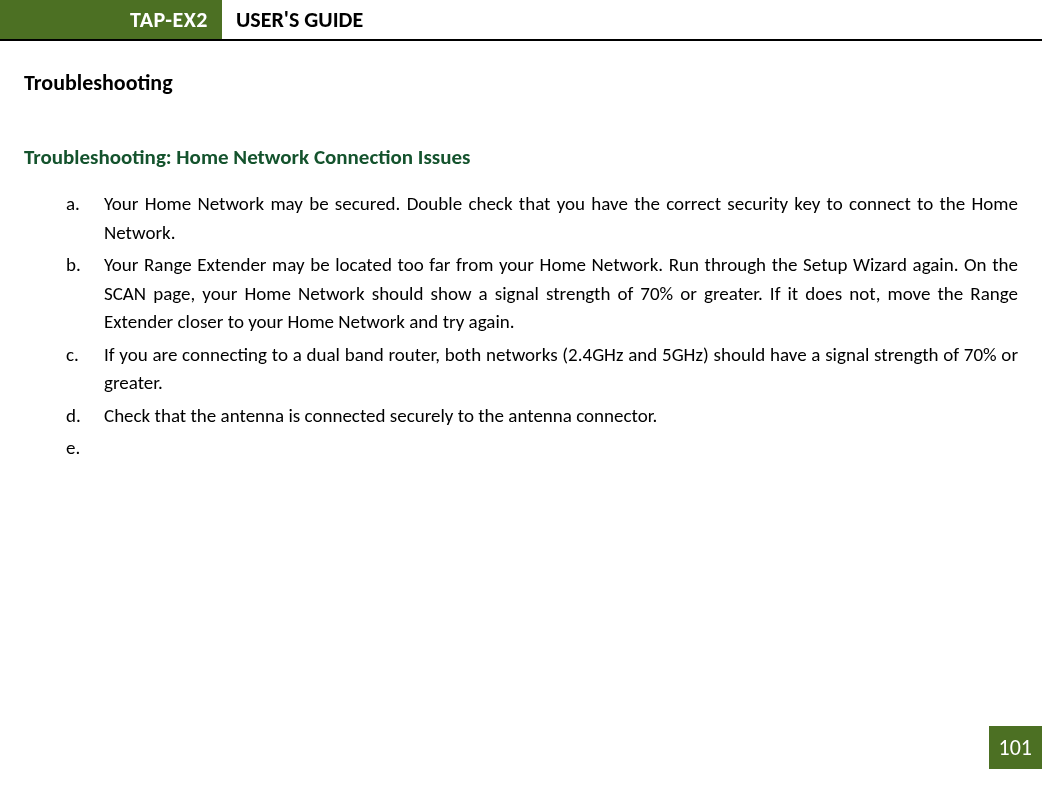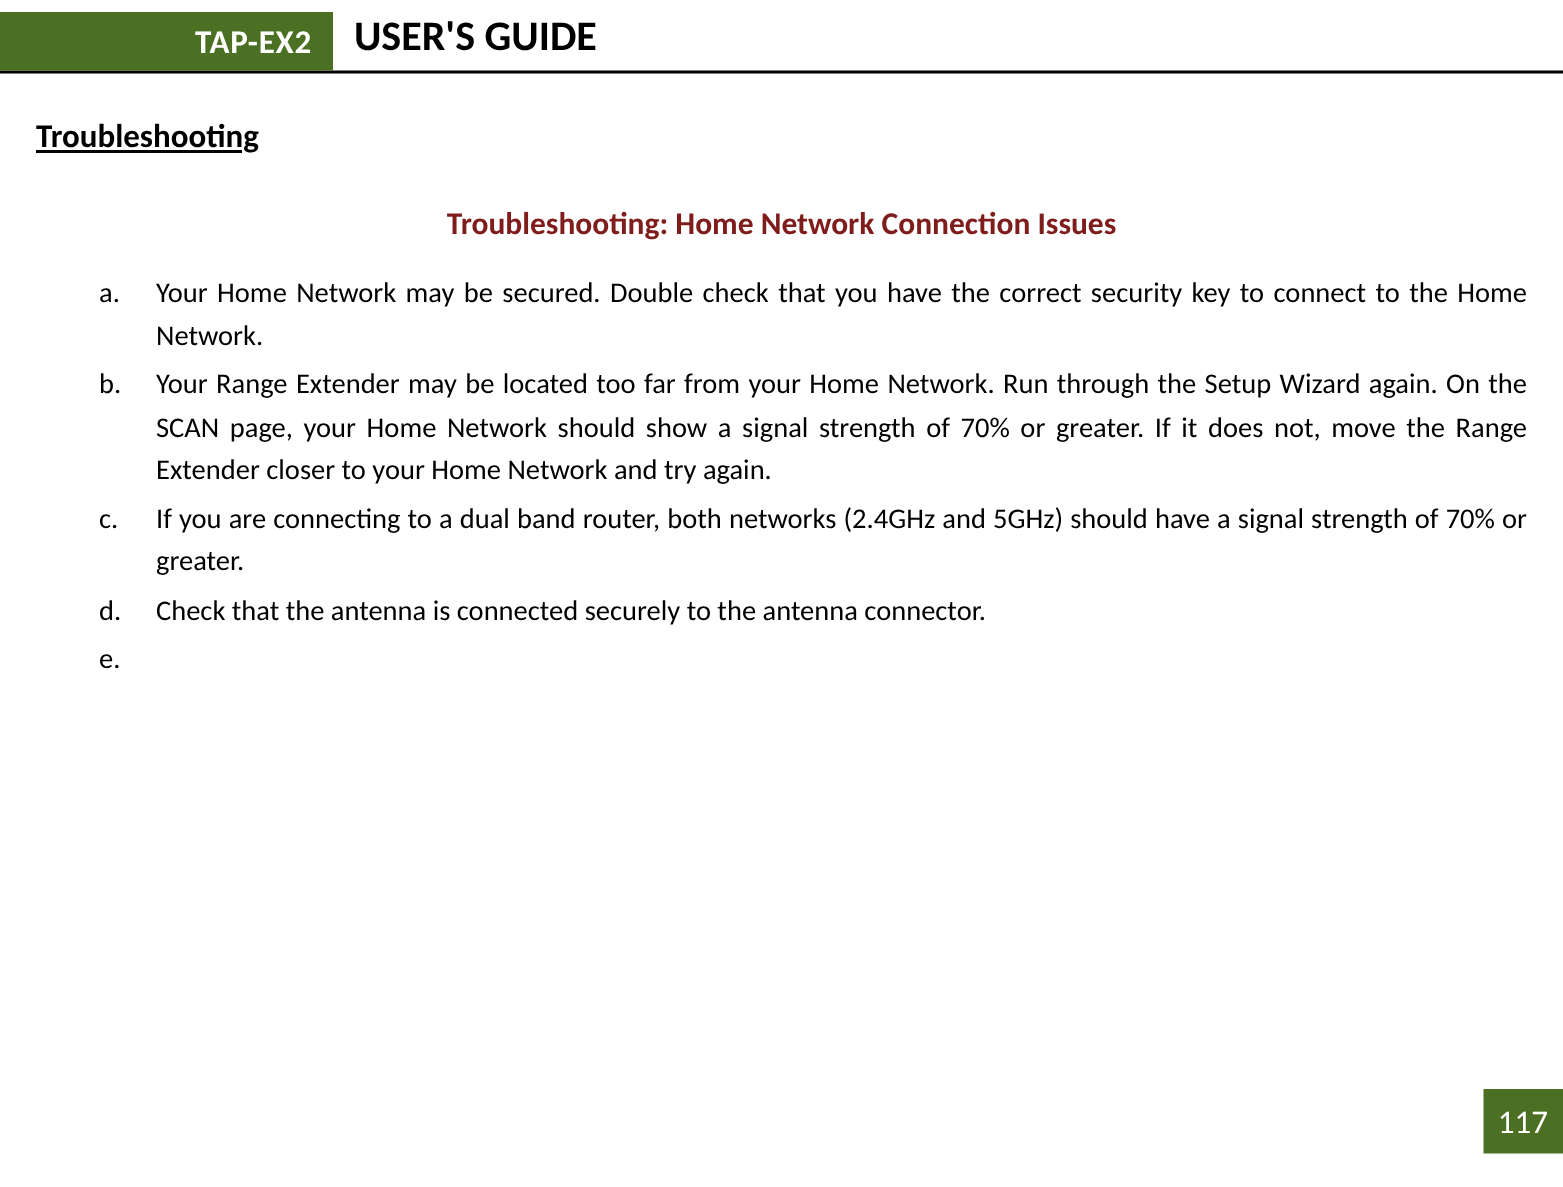--- a/index.html
+++ b/index.html
@@ -10,60 +10,58 @@
     body {
       font-family: Calibri, 'Segoe UI', Arial, sans-serif;
       background: #ffffff;
       width: 1042px;
       height: 791px;
       position: relative;
       color: #000;
     }
     .header {
       display: flex;
-      align-items: flex-end;
+      align-items: center;
       border-bottom: 2px solid #000;
       margin-bottom: 28px;
     }
     .header-product {
       background: #4c7023;
       color: #fff;
       font-weight: bold;
       font-size: 22px;
       padding: 6px 14px 6px 130px;
       letter-spacing: 0.5px;
     }
     .header-title {
       font-weight: bold;
-      font-size: 28px;
+      font-size: 22px;
       padding: 6px 14px;
       color: #000;
     }
     .content {
       padding: 0 24px;
     }
     .section-heading {
       font-weight: bold;
       font-size: 22px;
       color: #000;
-      margin-bottom: 32px;
-      text-decoration: underline;
+      margin-bottom: 48px;
     }
     .intro-text {
       font-size: 19px;
       color: #000;
       margin-bottom: 24px;
       line-height: 1.4;
     }
     .sub-heading {
       font-weight: bold;
       font-size: 21px;
-      color: #7f1d1d;
+      color: #14532d;
       margin-bottom: 20px;
-      text-align: center;
     }
     .question {
       font-weight: bold;
       font-size: 19px;
       color: #000;
       margin-bottom: 20px;
       line-height: 1.4;
     }
     .answer-list {
       list-style: none;
@@ -126,13 +124,13 @@
     <li class="answer-item">
       <span class="answer-marker">d.</span>
       <span>Check that the antenna is connected securely to the antenna connector.</span>
     </li>
     <li class="answer-item">
       <span class="answer-marker">e.</span>
     </li>
   </ol>
 </div>
 
-<div class="page-number-box">117</div>
+<div class="page-number-box">101</div>
 
 </body></html>

